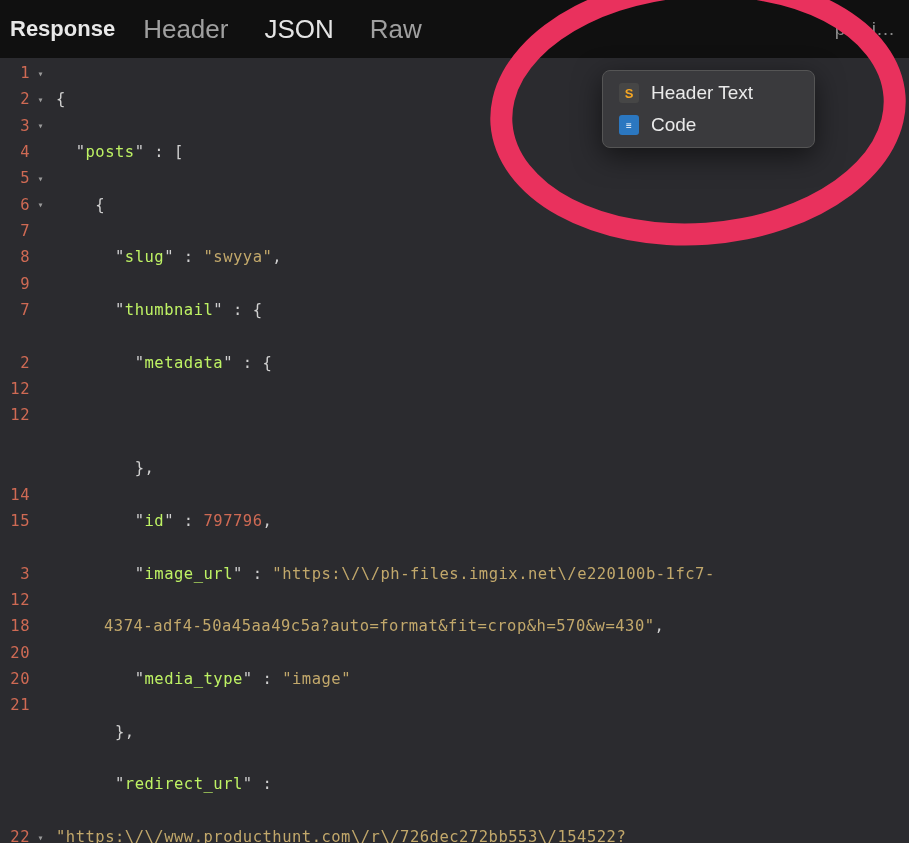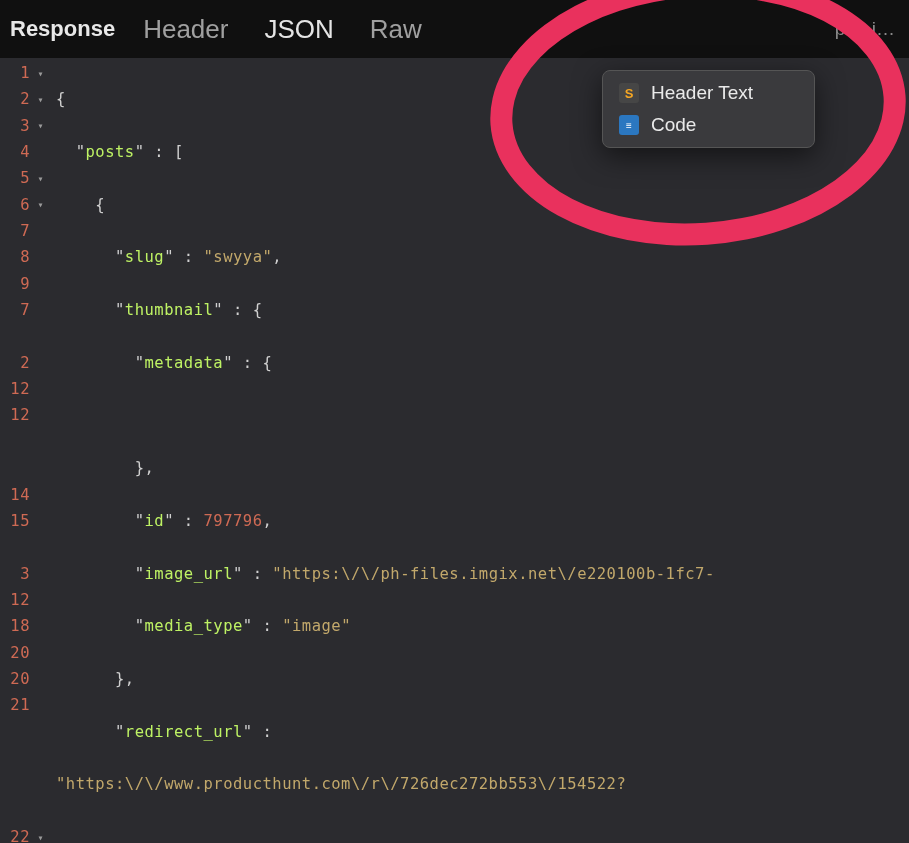--- a/index.html
+++ b/index.html
@@ -270,20 +270,21 @@
 <div class="ln"><span class="p">{</span></div>
 <div class="ln"><span class="p">  </span><span class="p">"</span><span class="key">posts</span><span class="p">"</span><span class="p"> : </span><span class="p">[</span></div>
 <div class="ln"><span class="p">    </span><span class="p">{</span></div>
 <div class="ln"><span class="p">      </span><span class="p">"</span><span class="key">slug</span><span class="p">"</span><span class="p"> : </span><span class="str">"swyya"</span><span class="p">,</span></div>
 <div class="ln"><span class="p">      </span><span class="p">"</span><span class="key">thumbnail</span><span class="p">"</span><span class="p"> : </span><span class="p">{</span></div>
 <div class="ln"><span class="p">        </span><span class="p">"</span><span class="key">metadata</span><span class="p">"</span><span class="p"> : </span><span class="p">{</span></div>
 <div class="ln"><span class="p"></span></div>
 <div class="ln"><span class="p">        </span><span class="p">}</span><span class="p">,</span></div>
 <div class="ln"><span class="p">        </span><span class="p">"</span><span class="key">id</span><span class="p">"</span><span class="p"> : </span><span class="num">797796</span><span class="p">,</span></div>
 <div class="ln"><span class="p">        </span><span class="p">"</span><span class="key">image_url</span><span class="p">"</span><span class="p"> : </span><span class="str">"https:\/\/ph-files.imgix.net\/e220100b-1fc7-</span></div>
+<div class="ln cont"><span class="str">4374-adf4-50a45aa49c5a?auto=format&amp;fit=crop&amp;h=570&amp;w=430"</span><span class="p">,</span></div>
 <div class="ln"><span class="p">        </span><span class="p">"</span><span class="key">media_type</span><span class="p">"</span><span class="p"> : </span><span class="str">"image"</span></div>
 <div class="ln"><span class="p">      </span><span class="p">}</span><span class="p">,</span></div>
 <div class="ln"><span class="p">      </span><span class="p">"</span><span class="key">redirect_url</span><span class="p">"</span><span class="p"> : </span></div>
 <div class="ln cont2"><span class="str">"https:\/\/www.producthunt.com\/r\/726dec272bb553\/154522?</span></div>
 
 
 
 
 
 

